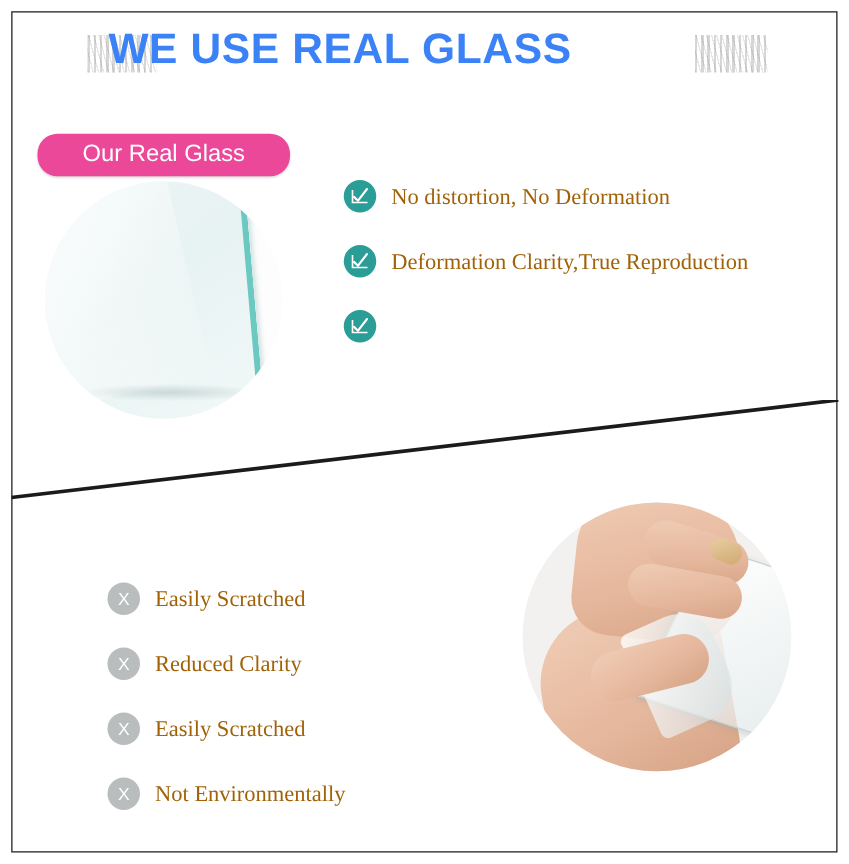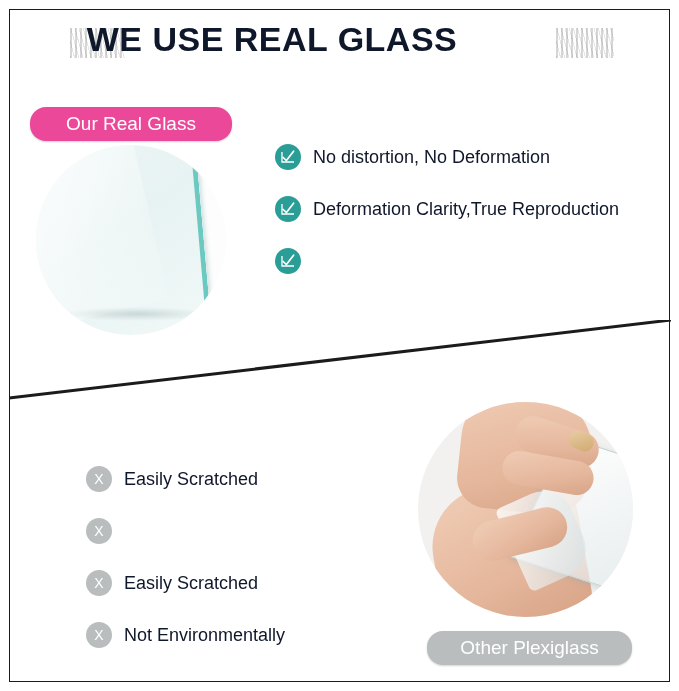--- a/index.html
+++ b/index.html
@@ -31,21 +31,21 @@
   
   #title {
     position: absolute;
     left: 0;
     top: 20px;
     width: 544px;
     text-align: center;
     font-size: 34px;
     font-weight: bold;
     letter-spacing: 0.5px;
-    color: #0f172a;
+    color: #3b82f6;
     font-family: "Liberation Sans", sans-serif;
   }
   
   .brush {
     position: absolute;
     top: 28px;
     height: 30px;
     background:
       repeating-linear-gradient(90deg,
         rgba(120,120,120,0.30) 0px, rgba(120,120,120,0.30) 2px,
@@ -245,22 +245,23 @@
   .badge.bad { background: #b9bdbe; }
   .badge svg { display: block; }
   .badge .x-glyph {
     color: #ffffff;
     font-size: 14px;
     line-height: 1;
     font-family: "Liberation Sans", sans-serif;
   }
   .row-label {
     font-size: 18px;
-    color: #0f172a;
+    color: #a16207;
     white-space: nowrap;
+    font-family: Liberation Serif, serif;
   }
 
   #list-good { left: 275px; top: 131px; }
   #list-good .list-row { height: 52px; }
   #list-bad { left: 86px; top: 453px; }
   #list-bad .list-row { height: 52px; }
 </style>
 </head>
 <body>
 
@@ -323,20 +324,21 @@
     <div class="list-row">
       <span class="badge bad">
         <span class="x-glyph">X</span>
       </span>
       <span class="row-label">Easily Scratched</span>
     </div>
     <div class="list-row">
       <span class="badge bad">
         <span class="x-glyph">X</span>
       </span>
+      <span class="row-label">Reduced Clarity</span>
     </div>
     <div class="list-row">
       <span class="badge bad">
         <span class="x-glyph">X</span>
       </span>
       <span class="row-label">Easily Scratched</span>
     </div>
     <div class="list-row">
       <span class="badge bad">
         <span class="x-glyph">X</span>
@@ -349,17 +351,14 @@
     <div class="skin" id="hand-lower"></div>
     <div class="skin" id="hand-upper"></div>
     <div id="plexi-sheet"></div>
     <div id="plexi-bend"></div>
     <div class="skin" id="finger-1"></div>
     <div class="skin" id="finger-2"></div>
     <div class="skin" id="thumb"></div>
     <div id="nail"></div>
   </div>
 
-  <div class="pill" id="pill-bad">
-    <span>Other Plexiglass</span>
-  </div>
 
 </div>
 
 </body></html>

